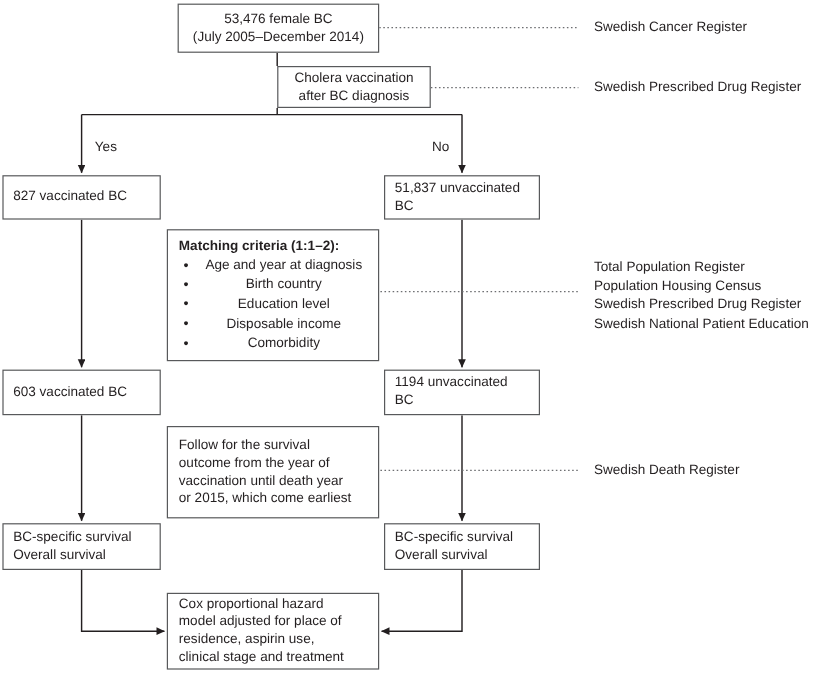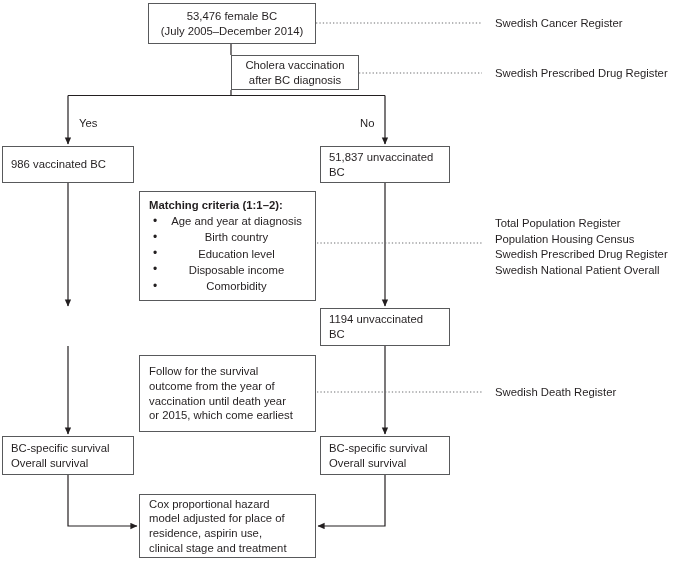--- a/index.html
+++ b/index.html
@@ -125,21 +125,21 @@
 
   <div class="box center" style="left:231px; top:55px; width:128px; height:35px;">
     <div class="pad-c">
       <div>Cholera vaccination</div>
       <div>after BC diagnosis</div>
     </div>
   </div>
 
   <div class="box left" style="left:2px; top:146px; width:132px; height:37px;">
     <div class="pad-l">
-      <div>986 vaccinated BC</div>
+      <div>827 vaccinated BC</div>
     </div>
   </div>
 
   <div class="box left" style="left:320px; top:146px; width:130px; height:37px;align-items:center;">
     <div class="pad-l">
       <div>51,837 unvaccinated</div>
       <div>BC</div>
     </div>
   </div>
 
@@ -149,20 +149,25 @@
       <ul class="crit-list">
         <li>Age and year at diagnosis</li>
         <li>Birth country</li>
         <li>Education level</li>
         <li>Disposable income</li>
         <li>Comorbidity</li>
       </ul>
     </div>
   </div>
 
+  <div class="box left" style="left:2px; top:308px; width:132px; height:38px;">
+    <div class="pad-l">
+      <div>603 vaccinated BC</div>
+    </div>
+  </div>
 
   <div class="box left" style="left:320px; top:308px; width:130px; height:38px;">
     <div class="pad-l">
       <div>1194 unvaccinated</div>
       <div>BC</div>
     </div>
   </div>
 
   <div class="box left" style="left:139px; top:355px; width:177px; height:77px; z-index:4;">
     <div class="pad-l" style="padding-left:9px;">
@@ -200,18 +205,18 @@
   <div class="lbl" style="left:360px; top:117px;">No</div>
 
   <div class="sideline" style="left:495px; top:16px;">Swedish Cancer Register</div>
 
   <div class="sideline" style="left:495px; top:66px;">Swedish Prescribed Drug Register</div>
 
   <div class="sideline" style="left:495px; top:216px;">
     <div>Total Population Register</div>
     <div>Population Housing Census</div>
     <div>Swedish Prescribed Drug Register</div>
-    <div>Swedish National Patient Overall</div>
+    <div>Swedish National Patient Education</div>
   </div>
 
   <div class="sideline" style="left:495px; top:385px;">Swedish Death Register</div>
 
 </div>
 
 </body></html>

